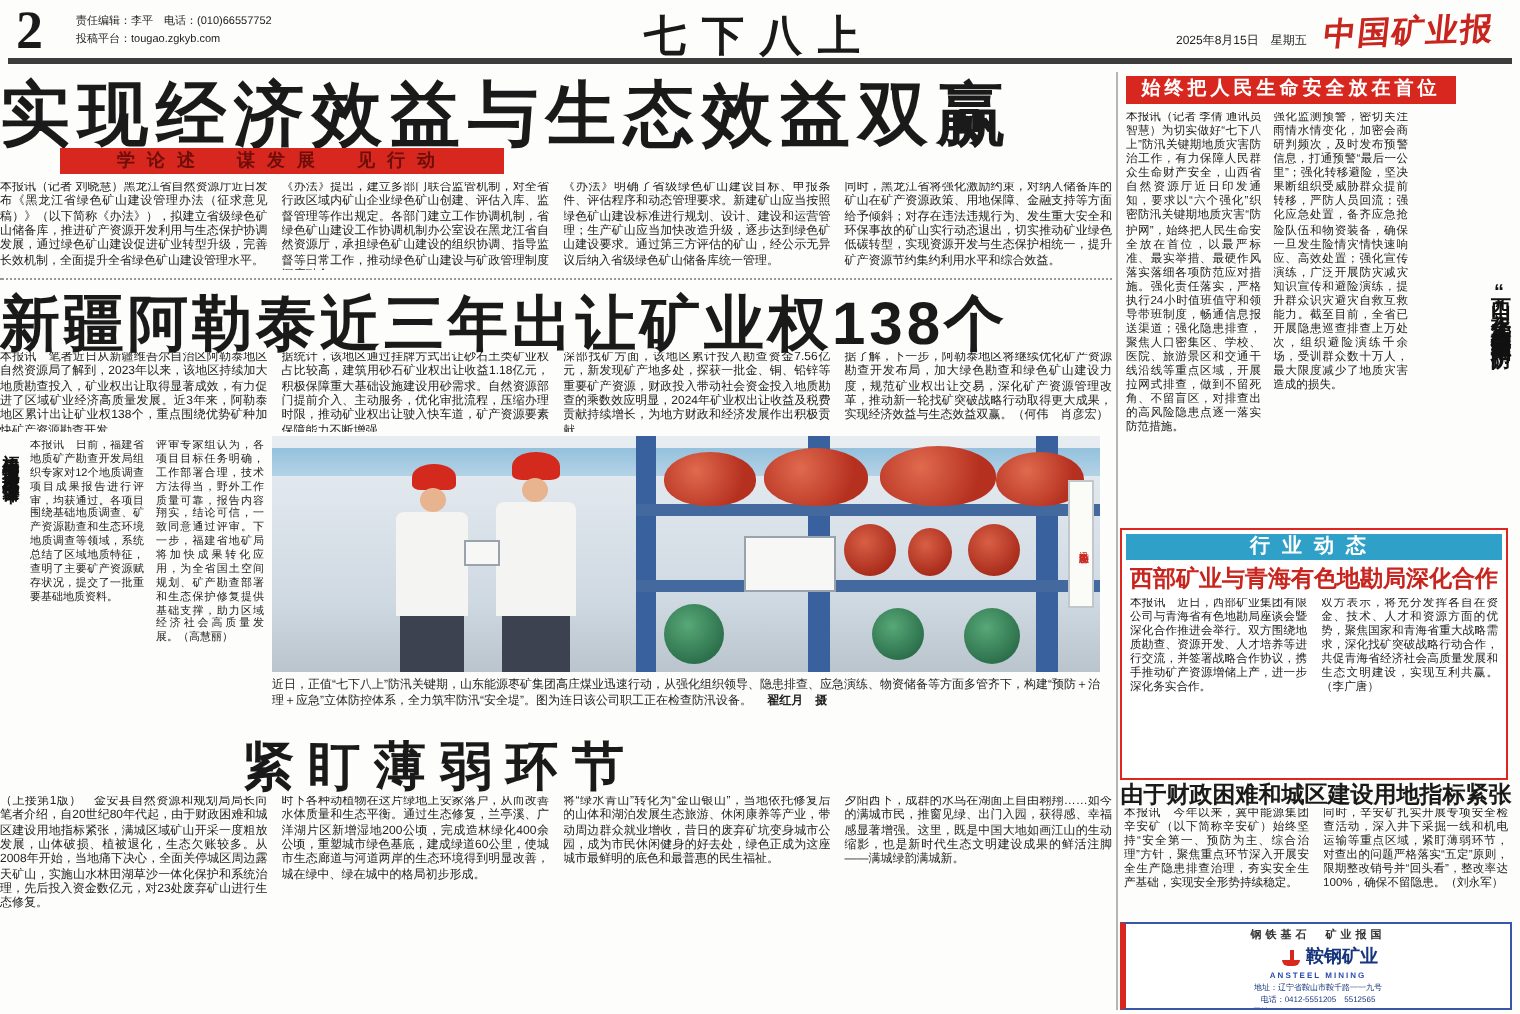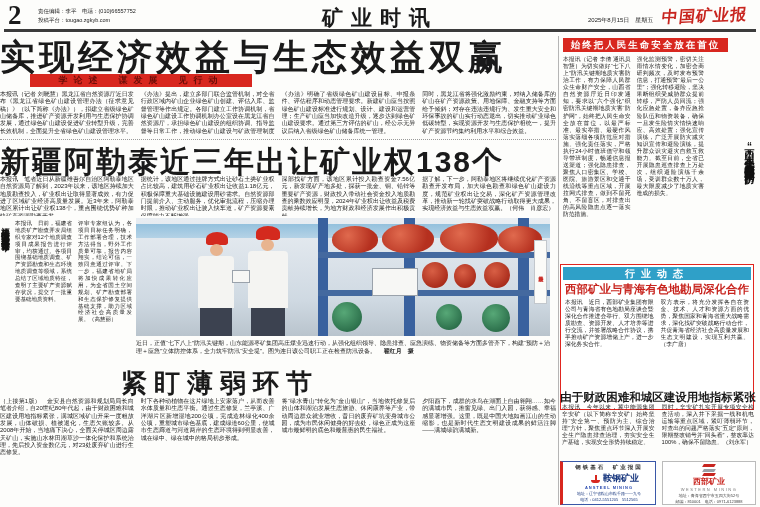--- a/index.html
+++ b/index.html
@@ -45,21 +45,21 @@
        letter-spacing:7px;font-family:"Liberation Serif","DejaVu Serif",serif;}
   .a3-body{left:0px;top:398px;width:556px;height:106px;}
   
   .rcol-sep{left:558px;top:36px;bottom:2px;}
   .r-banner{left:563px;top:38px;width:165px;height:14px;background:#d8271f;color:#fff;font-weight:bold;
             font-size:9.5px;letter-spacing:2px;text-align:center;line-height:14px;}
   .r-art{left:563px;top:56px;width:193px;height:204px;display:flex;gap:6px;}
   .r-art .col{font-size:5.8px;}
   .v-head-right{writing-mode:vertical-rl;text-orientation:upright;font-size:10px;font-weight:bold;
                 letter-spacing:-0.5px;height:204px;width:46px;text-align:center;color:#111;}
-  .industry{left:560px;top:264px;width:194px;height:146px;border:1.5px solid #e0251f;background:#fff;box-sizing:border-box;}
+  .industry{left:560px;top:264px;width:194px;height:126px;border:1.5px solid #e0251f;background:#fff;box-sizing:border-box;}
   .ind-tab{margin:2px;height:13px;background:#2fa0c8;color:#fff;font-weight:bold;font-size:10px;
            letter-spacing:6px;text-align:center;line-height:13px;}
   .ind-title{margin:2px 3px;color:#c8251f;font-weight:bold;font-size:11.5px;white-space:nowrap;
              font-family:"Liberation Serif","DejaVu Serif",serif;text-align:center;}
   .ind-body{margin:1px 4px;height:72px;}
   .ind-body .col{font-size:5.8px;}
   .h5x{left:560px;top:390px;width:196px;font-size:11.5px;font-weight:bold;white-space:nowrap;text-align:center;}
   .a5-body{left:562px;top:404px;width:192px;height:54px;}
   .a5-body .col{font-size:5.8px;}
   
@@ -100,21 +100,21 @@
   .wallband{background:linear-gradient(#7fb6d8,#a9cde4);opacity:.8;}
 </style>
 </head>
 <body>
 
 <div class="abs page-num">2</div>
 <div class="abs hdr-small">
   <div>责任编辑：李平　电话：(010)66557752</div>
   <div>投稿平台：tougao.zgkyb.com</div>
 </div>
-<div class="abs sec-title">矿业时讯</div>
+<div class="abs sec-title">七下八上</div>
 <div class="abs date-line">2025年8月15日　星期五</div>
 <div class="abs masthead">中国矿业报</div>
 <div class="abs hdr-rule"></div>
 
 <div class="abs h1">实现经济效益与生态效益双赢</div>
 <div class="abs kicker">学论述　谋发展　见行动</div>
 <div class="abs a1-body cols">
   <div class="col">本报讯（记者 刘晓慧）黑龙江省自然资源厅近日发布《黑龙江省绿色矿山建设管理办法（征求意见稿）》（以下简称《办法》），拟建立省级绿色矿山储备库，推进矿产资源开发利用与生态保护协调发展，通过绿色矿山建设促进矿业转型升级，完善长效机制，全面提升全省绿色矿山建设管理水平。</div>
   <div class="col">《办法》提出，建立多部门联合监管机制，对全省行政区域内矿山企业绿色矿山创建、评估入库、监督管理等作出规定。各部门建立工作协调机制，省绿色矿山建设工作协调机制办公室设在黑龙江省自然资源厅，承担绿色矿山建设的组织协调、指导监督等日常工作，推动绿色矿山建设与矿政管理制度深度融合。</div>
   <div class="col">《办法》明确了省级绿色矿山建设目标、申报条件、评估程序和动态管理要求。新建矿山应当按照绿色矿山建设标准进行规划、设计、建设和运营管理；生产矿山应当加快改造升级，逐步达到绿色矿山建设要求。通过第三方评估的矿山，经公示无异议后纳入省级绿色矿山储备库统一管理。</div>
@@ -215,27 +215,13 @@
       <span class="anchor-ico"></span>
       <span class="ad-name">鞍钢矿业</span>
     </div>
     <div class="ad-en">ANSTEEL MINING</div>
     <div class="ad-lines">
       <div>地址：辽宁省鞍山市鞍千路一一九号</div>
       <div>电话：0412-5551205　5512565</div>
       <div>网址：http://www.ansteelmining.com</div>
     </div>
   </div>
-  <div class="ad ad-b">
-    <div class="diamond">
-        <i></i>
-        <i></i>
-        <i></i>
-      </div>
-    <div class="ad-name-red">西部矿业</div>
-    <div class="ad-en-gray">WESTERN MINING</div>
-    <div class="ad-lines-b">
-      <div>地址：青海省西宁市五四大街52号</div>
-      <div>邮编：810001　电话：0971-6123888</div>
-      <div>网址：www.westmining.com</div>
-    </div>
-  </div>
 </div>
 
 </body></html>

